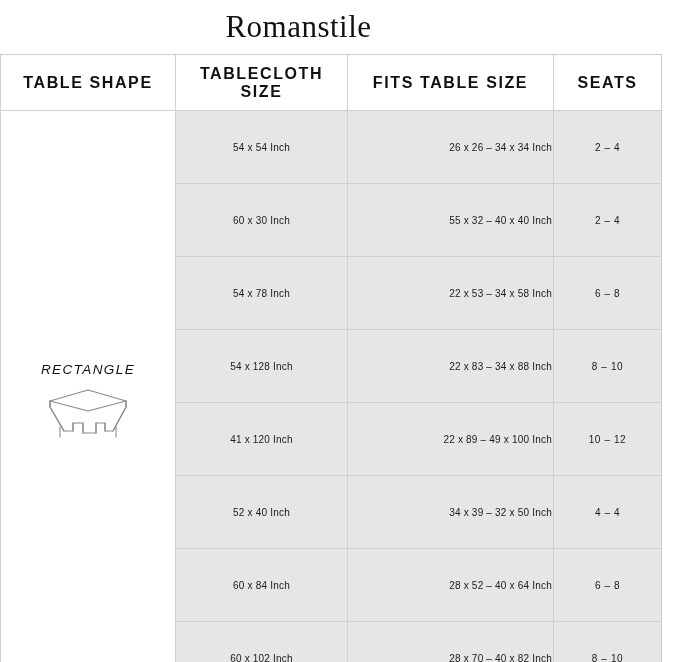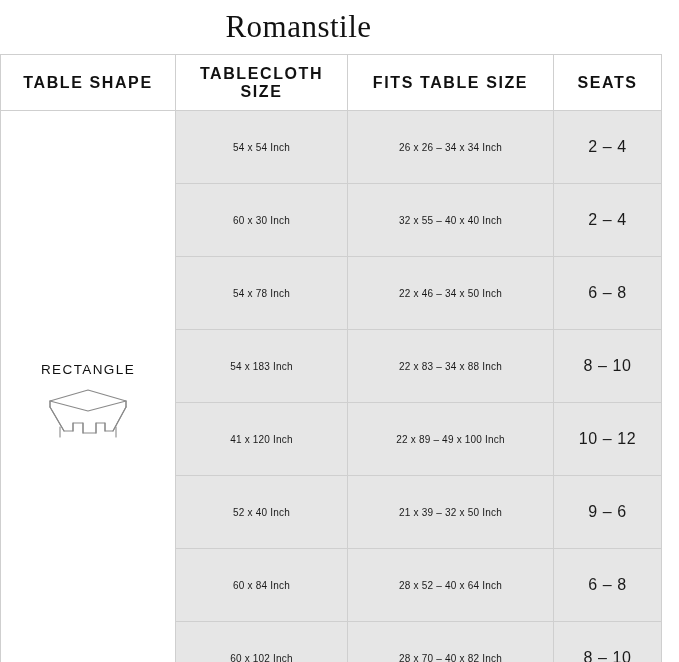--- a/index.html
+++ b/index.html
@@ -61,47 +61,49 @@
   .shape-cell {
     background: #ffffff;
     padding: 0;
   }
   .shape-inner {
     display: flex;
     flex-direction: column;
     align-items: center;
     justify-content: center;
     height: 100%;
+    font-style: italic;
   }
   .shape-label {
     font-size: 13.5px;
     letter-spacing: 1.4px;
     font-weight: 400;
     color: #111111;
     margin-bottom: 10px;
   }
   .shape-art {
     display: block;
   }
   .data-cell {
     background: #e6e6e6;
     font-size: 10px;
     color: #1a1a1a;
     height: 70px;
     font-weight: 400;
   }
   .data-cell.seats {
-    font-size: 16px;
+    font-size: 10px;
     letter-spacing: 0.6px;
   }
   .data-cell.cloth {
     letter-spacing: 0.2px;
   }
   .data-cell.fits {
     letter-spacing: 0.2px;
+    text-align: right;
   }
 </style>
 </head>
 <body>
 
 <div class="page">
 
   <div class="brand">
     <span>Romanstile</span>
   </div>
@@ -141,42 +143,42 @@
               <path d="M80 40 L80 50" fill="none"></path>
             </svg>
           </div>
         </td>
         <td class="data-cell cloth">54 x 54 Inch</td>
         <td class="data-cell fits">26 x 26 – 34 x 34 Inch</td>
         <td class="data-cell seats">2 – 4</td>
       </tr>
       <tr>
         <td class="data-cell cloth">60 x 30 Inch</td>
-        <td class="data-cell fits">32 x 55 – 40 x 40 Inch</td>
+        <td class="data-cell fits">55 x 32 – 40 x 40 Inch</td>
         <td class="data-cell seats">2 – 4</td>
       </tr>
       <tr>
         <td class="data-cell cloth">54 x 78 Inch</td>
-        <td class="data-cell fits">22 x 46 – 34 x 50 Inch</td>
+        <td class="data-cell fits">22 x 53 – 34 x 58 Inch</td>
         <td class="data-cell seats">6 – 8</td>
       </tr>
       <tr>
-        <td class="data-cell cloth">54 x 183 Inch</td>
+        <td class="data-cell cloth">54 x 128 Inch</td>
         <td class="data-cell fits">22 x 83 – 34 x 88 Inch</td>
         <td class="data-cell seats">8 – 10</td>
       </tr>
       <tr>
         <td class="data-cell cloth">41 x 120 Inch</td>
         <td class="data-cell fits">22 x 89 – 49 x 100 Inch</td>
         <td class="data-cell seats">10 – 12</td>
       </tr>
       <tr>
         <td class="data-cell cloth">52 x 40 Inch</td>
-        <td class="data-cell fits">21 x 39 – 32 x 50 Inch</td>
-        <td class="data-cell seats">9 – 6</td>
+        <td class="data-cell fits">34 x 39 – 32 x 50 Inch</td>
+        <td class="data-cell seats">4 – 4</td>
       </tr>
       <tr>
         <td class="data-cell cloth">60 x 84 Inch</td>
         <td class="data-cell fits">28 x 52 – 40 x 64 Inch</td>
         <td class="data-cell seats">6 – 8</td>
       </tr>
       <tr>
         <td class="data-cell cloth">60 x 102 Inch</td>
         <td class="data-cell fits">28 x 70 – 40 x 82 Inch</td>
         <td class="data-cell seats">8 – 10</td>

